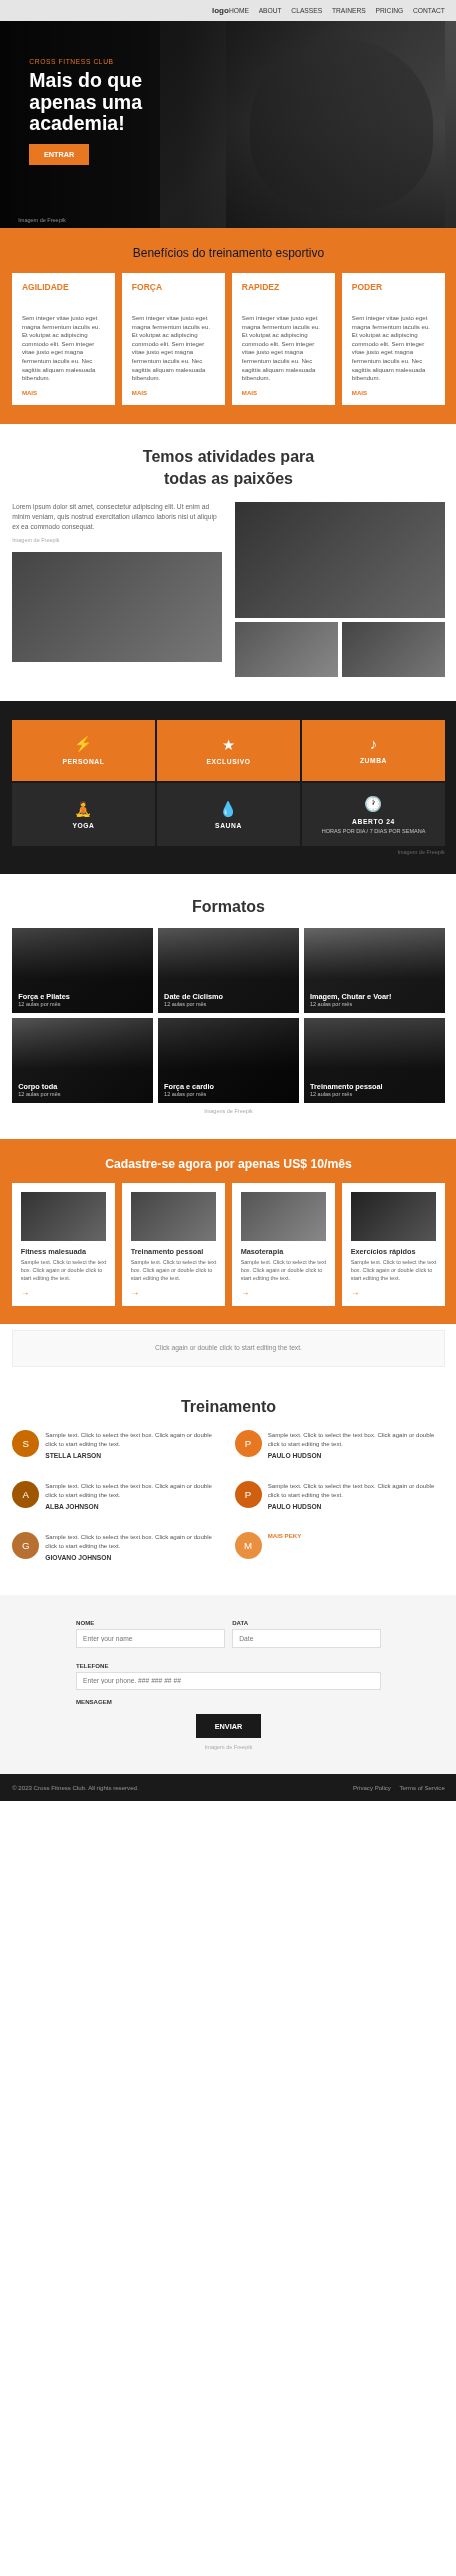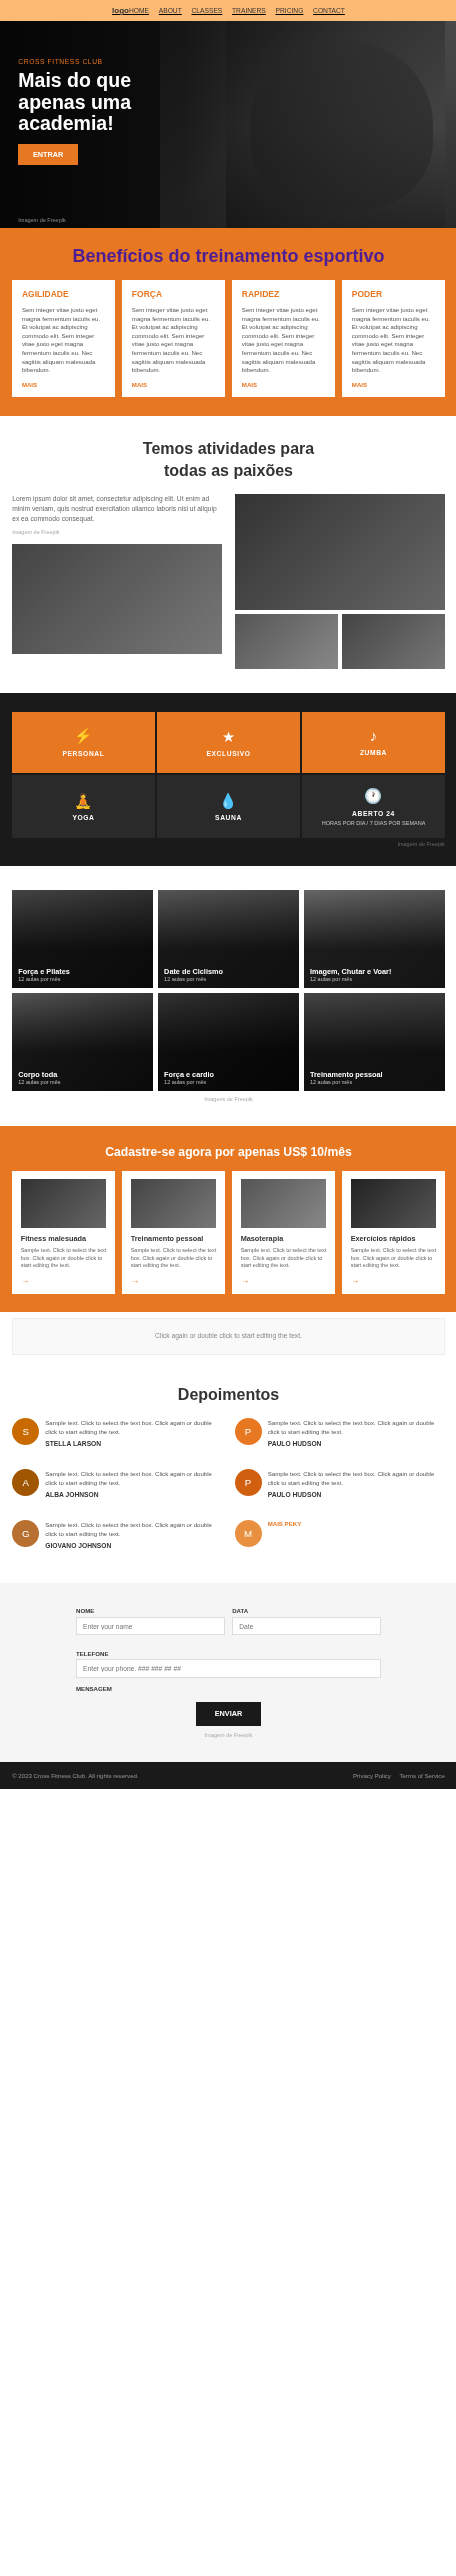--- a/index.html
+++ b/index.html
@@ -1,58 +1,58 @@
 <!DOCTYPE html>
 <html style="font-size:9.7px"><head>
   <meta charset="utf-8">
   <style>
     * { box-sizing: border-box; margin: 0; padding: 0; }
     body { font-family: Arial, sans-serif; width: 457px; overflow-x: hidden; background: #fff; }
 
     
-    .nav { display: flex; justify-content: center; align-items: center; padding: 6.1px 12.2px; background: #fdba74; text-decoration: underline; }
+    .nav { display: flex; justify-content: flex-end; align-items: center; padding: 6.1px 12.2px; background: #e5e5e5; }
     .nav-links { display: flex; gap: 9.7px; }
     .nav-links a { text-decoration: none; color: #333; font-size: 7.3px; }
 
     
-    .hero { position: relative; height: 207px; background: #7f1d1d; overflow: hidden; }
+    .hero { position: relative; height: 207px; background: #7f1d1d; overflow: hidden; padding-left: 11px; }
     .hero-bg { position: absolute; inset: 0; background: linear-gradient(to right, rgba(0,0,0,0.7) 40%, rgba(0,0,0,0.2)); }
     .hero-img-placeholder { position: absolute; inset: 0; background: linear-gradient(135deg, #2a2a2a 0%, #555 50%, #333 100%); }
     .hero-content { position: relative; z-index: 2; padding: 37px 18.3px 18.3px 18.3px; color: #fff; max-width: 219px; }
     .hero-subtitle { font-size: 6.7px; color: #e87722; text-transform: uppercase; letter-spacing: 0.6px; margin-bottom: 4.9px; }
     .hero-title { font-size: 19.5px; font-weight: 900; line-height: 1.1; margin-bottom: 9.7px; color: #fff; }
     .hero-btn { background: #e87722; color: #fff; border: none; padding: 6.1px 14.6px; font-size: 7.3px; cursor: pointer; text-transform: uppercase; font-weight: bold; }
     .hero-credit { position: absolute; bottom: 4.9px; left: 18.3px; font-size: 5.5px; color: rgba(255,255,255,0.5); z-index: 2; }
 
     
     .benefits-section { background: #e87722; padding: 18.3px 12.2px; }
-    .benefits-title { text-align: center; font-size: 18px; font-weight: 700; color: #4c1d95; margin-bottom: 12.2px; }
+    .benefits-title { text-align: center; font-size: 12px; font-weight: 400; color: #0f172a; margin-bottom: 12.2px; }
     .benefits-grid { display: grid; grid-template-columns: repeat(4, 1fr); gap: 7.3px; }
     .benefit-card { background: #fff; padding: 9.7px; }
-    .benefit-card-title { font-size: 8.5px; font-weight: 900; color: #e87722; margin-bottom: 7px; text-transform: uppercase; }
+    .benefit-card-title { font-size: 8.5px; font-weight: 900; color: #e87722; margin-bottom: 22px; text-transform: uppercase; }
     .benefit-card-text { font-size: 6.1px; color: #555; line-height: 1.4; margin-bottom: 6.1px; }
     .benefit-card-link { font-size: 6.1px; color: #e87722; font-weight: bold; text-transform: uppercase; cursor: pointer; }
 
     
     .activities-section { padding: 24.4px 12.2px; }
     .section-title { text-align: center; font-size: 16px; font-weight: 900; color: #333; margin-bottom: 3.7px; }
     .section-subtitle { text-align: center; font-size: 16px; font-weight: 900; color: #333; margin-bottom: 14.6px; }
 
     
     .dark-banner { background: #1a1a1a; padding: 18.3px 12.2px; }
     .banner-item { background: #e87722; padding: 12.2px; display: flex; flex-direction: column; align-items: center; justify-content: center; min-height: 61px; position: relative; }
     .banner-item.dark { background: #2a2a2a; }
     .banner-icon { font-size: 14.6px; margin-bottom: 4.9px; color: #fff; }
     .banner-item-label { font-size: 6.7px; color: #fff; text-transform: uppercase; font-weight: bold; letter-spacing: 0.6px; text-align: center; }
     .banner-item-sub { font-size: 5.5px; color: rgba(255,255,255,0.7); text-align: center; margin-top: 2.4px; }
 
     
     .formats-section { padding: 24.4px 12.2px; }
     .formats-grid { display: grid; grid-template-columns: repeat(3, 1fr); gap: 4.9px; }
-    .format-card { position: relative; height: 98px; overflow: hidden; }
+    .format-card { position: relative; height: 85px; overflow: hidden; }
     .format-card-bg { position: absolute; inset: 0; background: #333; }
     .format-card-bg.f1 { background: linear-gradient(135deg, #444, #222); }
     .format-card-bg.f2 { background: linear-gradient(135deg, #555, #333); }
     .format-card-bg.f3 { background: linear-gradient(135deg, #666, #444); }
     .format-card-bg.f4 { background: linear-gradient(135deg, #333, #111); }
     .format-card-bg.f5 { background: linear-gradient(135deg, #555, #222); }
     .format-card-bg.f6 { background: linear-gradient(135deg, #444, #333); }
     .format-card-overlay { position: absolute; inset: 0; background: linear-gradient(to top, rgba(0,0,0,0.7) 40%, transparent); }
     .format-card-content { position: absolute; bottom: 6.1px; left: 6.1px; right: 6.1px; color: #fff; }
     .format-card-title { font-size: 7.3px; font-weight: bold; color: #fff; }
@@ -215,20 +215,21 @@
     <div class="banner-item dark">
       <div class="banner-icon">🕐</div>
       <div class="banner-item-label">ABERTO 24</div>
       <div class="banner-item-sub">HORAS POR DIA / 7 DIAS POR SEMANA</div>
     </div>
   </div>
   <div style="font-size:5.5px;color:rgba(255,255,255,0.3);text-align:right;margin-top:3.7px;">Imagem de Freepik</div>
 </section>
 
 <section class="formats-section">
+  <h2 style="text-align:center;font-size:16px;font-weight:900;color:#333;margin-bottom:12.2px;">Formatos</h2>
   <div class="formats-grid" id="formats-grid">
       <div class="format-card">
       <div class="format-card-bg f1"></div>
       <div class="format-card-overlay"></div>
       <div class="format-card-content">
         <div class="format-card-title">Força e Pilates</div>
         <div class="format-card-text">12 aulas por mês</div>
       </div>
     </div>
       <div class="format-card">
@@ -305,21 +306,21 @@
     </div>
 </section>
 
 <div style="padding:6.1px 12.2px;">
   <div style="background:#f9f9f9;border:0.6px solid #eee;padding:12.2px;text-align:center;font-size:6.7px;color:#888;line-height:1.6;">
     <span>Click again or double click to start editing the text.</span>
   </div>
 </div>
 
 <section class="testimonials-section">
-  <h2 style="text-align:center;font-size:16px;font-weight:900;color:#333;margin-bottom:14.6px;">Depoimentos</h2>
+  <h2 style="text-align:center;font-size:16px;font-weight:900;color:#333;margin-bottom:14.6px;">Treinamento</h2>
   <div class="testimonials-grid" id="testimonials-grid">
       <div class="testimonial-item">
         <div class="testimonial-avatar av1">S</div>
         <div class="testimonial-body">
           <div class="testimonial-text">Sample text. Click to select the text box. Click again or double click to start editing the text.</div>
           <div class="testimonial-name">STELLA LARSON</div>
         </div>
       </div>
       <div class="testimonial-item">
         <div class="testimonial-avatar av2">P</div>

